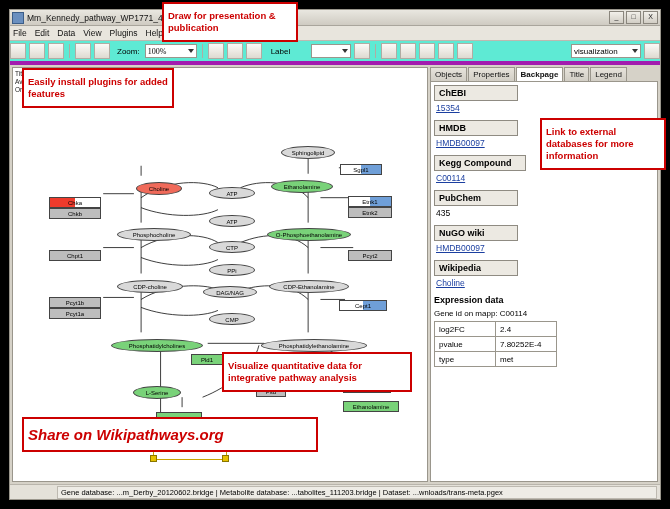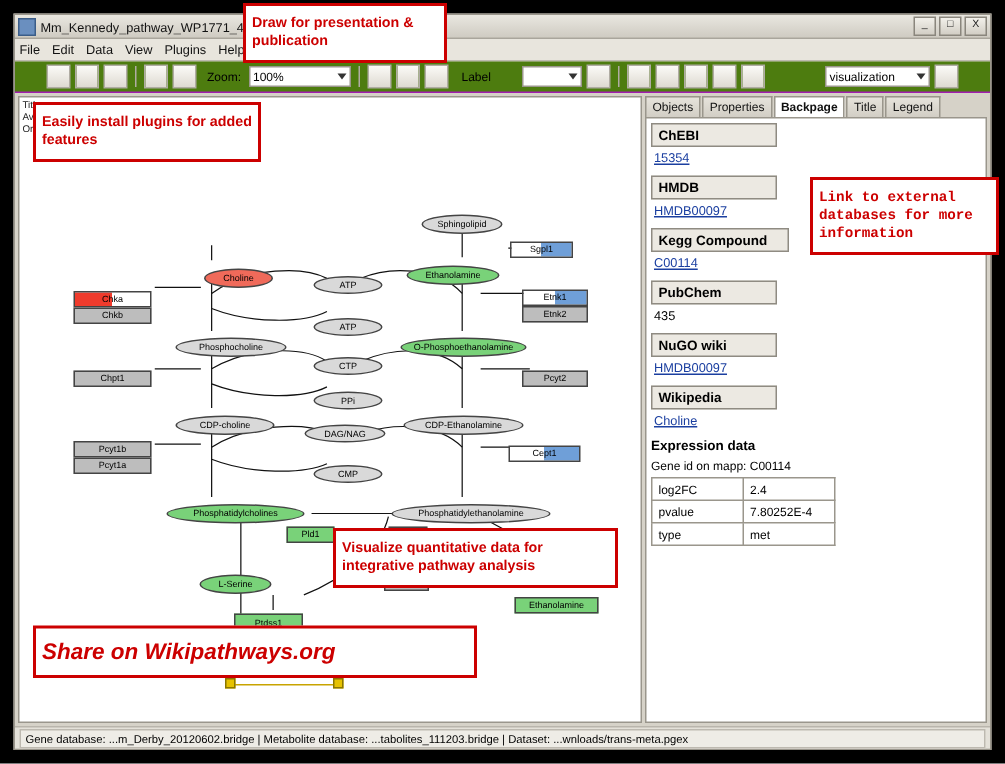--- a/index.html
+++ b/index.html
@@ -30,33 +30,33 @@
   .winbtn{width:13px;height:11px;border:1px solid #8a867d;background:linear-gradient(#f2f0ea,#d2cec5);
     font-size:7px;line-height:10px;text-align:center;color:#222;}
   
   .menubar{
     height:14px;background:#e8e5dd;border-bottom:1px solid #bdb9b0;
     display:flex;align-items:center;padding-left:3px;gap:8px;flex:none;
   }
   .menubar span{font-size:8.5px;color:#111;}
   
   .toolbar{
-    height:20px;background:#4d7c0f;border-bottom:1px solid #a21caf;
-    display:flex;align-items:center;padding:0 21px;gap:3px;flex:none;
+    height:20px;background:#5eead4;border-bottom:4px solid #a21caf;
+    display:flex;align-items:center;padding:0 0;gap:3px;flex:none;
   }
   .tbtn{width:14px;height:14px;border:1px solid #b0aca3;background:linear-gradient(#fbfaf7,#dedad1);}
   .tsep{width:1px;height:14px;background:#b0aca3;margin:0 2px;}
   .zoomlabel{font-size:8px;margin-left:4px;margin-right:2px;}
   .combo{
     height:14px;border:1px solid #9a968c;background:#fff;font-size:8px;
     display:flex;align-items:center;padding:0 2px;box-sizing:border-box;
   }
   .combo .caret{margin-left:auto;width:0;height:0;border-left:3px solid transparent;
     border-right:3px solid transparent;border-top:4px solid #333;}
-  .combo.zoom{width:68px;}
+  .combo.zoom{width:52px;font-family:Liberation Serif, serif;}
   .combo.label{width:40px;}
   .combo.vis{width:70px;}
   .labeltxt{font-size:8px;margin-left:6px;margin-right:18px;}
   .spacer{flex:1;}
   
   .body{flex:1;display:flex;min-height:0;}
   .canvaswrap{
     flex:1;background:#fff;border:1px solid #9a968c;margin:2px;position:relative;overflow:hidden;
   }
   .sidepanel{
@@ -82,21 +82,21 @@
   .geneid{font-size:8px;margin-bottom:3px;}
   table.expr{border-collapse:collapse;font-size:8px;}
   table.expr td{border:1px solid #9a968c;padding:1px 4px;height:12px;}
   table.expr td.k{width:52px;}
   table.expr td.v{width:52px;}
   
   .statusbar{
     height:14px;background:#e4e1d9;border-top:1px solid #b9b5ac;display:flex;align-items:center;
     font-size:7.5px;padding:0 3px;gap:3px;flex:none;
   }
-  .statusbar .cell{border:1px solid #bdb9b0;background:#eeece6;padding:0 3px;line-height:11px;}
+  .statusbar .cell{border:1px solid #bdb9b0;background:#eeece6;padding:0 3px;line-height:11px;margin-left:44px;}
   
   .vtext{position:absolute;left:2px;top:2px;font-size:6.5px;line-height:8px;color:#222;}
   
   .node{
     position:absolute;border:1px solid #444;font-size:6px;text-align:center;
     line-height:9px;box-sizing:border-box;color:#000;white-space:nowrap;
     overflow:hidden;
   }
   .ell{border-radius:50%;background:#d9d9d9;}
   .ellgreen{border-radius:50%;background:#79d279;}
@@ -107,21 +107,21 @@
   .recthalfb{background:linear-gradient(90deg,#ffffff 50%,#6f9fd8 50%);}
   .recthalfg{background:linear-gradient(90deg,#ffffff 50%,#79d279 50%);}
   svg.edges{position:absolute;left:0;top:0;width:100%;height:100%;}
   
   .callout{
     position:absolute;background:#fff;border:2px solid #cc0000;color:#cc0000;
     font-weight:bold;text-align:left;box-sizing:border-box;
   }
   .callout.c1{left:162px;top:2px;width:136px;padding:6px 4px;font-size:9.5px;line-height:12px;}
   .callout.c2{left:22px;top:68px;width:152px;padding:6px 4px;font-size:9.5px;line-height:12px;}
-  .callout.c3{left:540px;top:118px;width:126px;padding:6px 4px;font-size:9.5px;line-height:12px;font-family:Liberation Mono, monospace;}
+  .callout.c3{left:540px;top:118px;width:126px;padding:6px 4px;font-size:9.5px;line-height:12px;}
   .callout.c4{left:222px;top:352px;width:190px;padding:6px 4px;font-size:9.5px;line-height:12px;}
   .callout.c5{left:22px;top:417px;width:296px;padding:7px 4px;font-size:15px;font-style:italic;}
   .selbox{position:absolute;border:1px solid #c8a400;}
   .handle{position:absolute;width:5px;height:5px;background:#e6c200;border:1px solid #8a7600;}
 </style>
 </head>
 <body>
 
 <div id="app">
 

